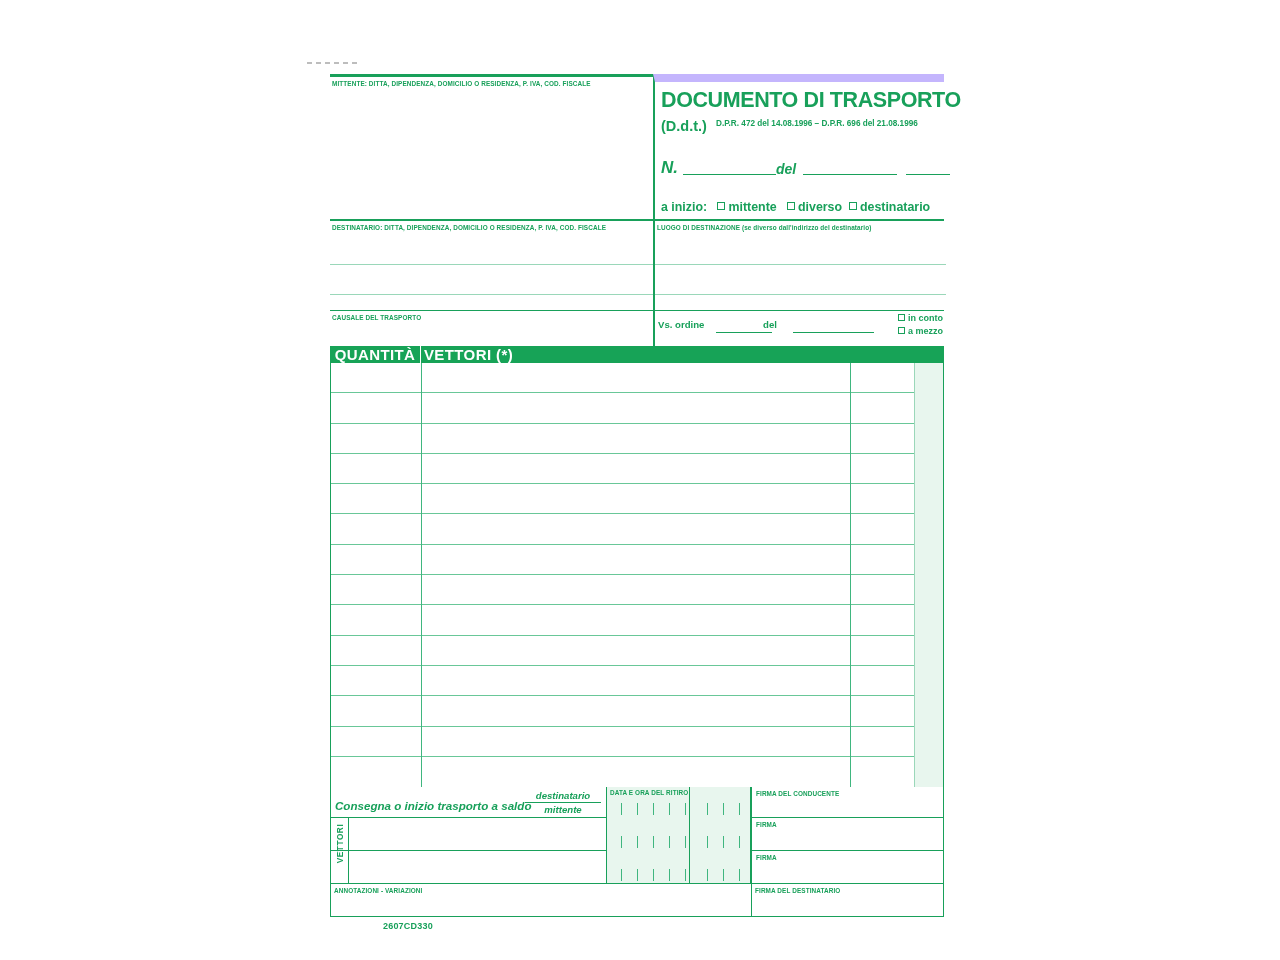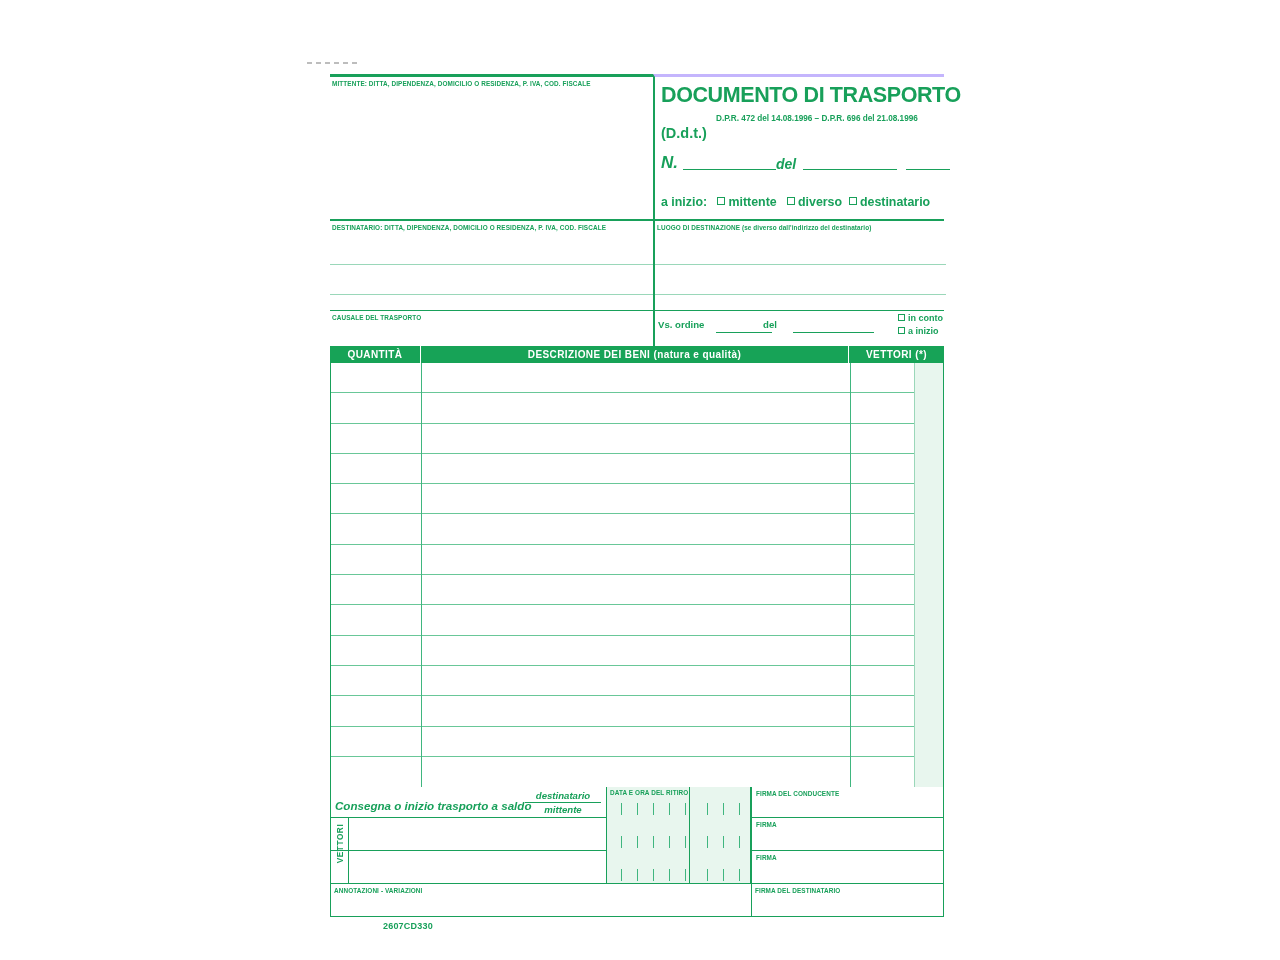--- a/index.html
+++ b/index.html
@@ -35,29 +35,29 @@
 
   
   .hdr { position:relative; height:145px; }
   .hdr .left {
     position:absolute; left:0; top:0; width:323px; height:145px;
     border-top:3px solid #18A05A;
   }
   .hdr .left .cap { position:absolute; left:2px; top:3px; }
   .hdr .right {
     position:absolute; left:323px; top:0; width:291px; height:165px;
-    border-top:3px solid #c4b5fd; border-left:2px solid #18A05A;
+    border-top:8px solid #c4b5fd; border-left:2px solid #18A05A;
   }
   .title {
     position:absolute; left:6px; top:6px;
     font-size:21.5px; font-weight:bold; letter-spacing:-0.4px;
     color:#18A05A; white-space:nowrap;
   }
   .ddt {
-    position:absolute; left:6px; top:48px;
+    position:absolute; left:6px; top:36px;
     font-size:14.5px; font-weight:bold; color:#18A05A; white-space:nowrap;
   }
   .ddtsub {
     position:absolute; left:61px; top:37px;
     font-size:8.2px; font-weight:bold; color:#18A05A; white-space:nowrap;
   }
   .numline { position:absolute; left:6px; top:76px; width:283px; height:22px; }
   .numline .n {
     position:absolute; left:0; top:0;
     font-size:17px; font-weight:bold; font-style:italic; color:#18A05A;
@@ -95,21 +95,21 @@
   .caus .cap { position:absolute; left:2px; top:3px; }
   .vsord { position:absolute; left:3px; top:8px; font-size:9.6px; font-weight:bold; color:#18A05A;}
   .contobox { position:absolute; right:1px; top:1px; font-size:9px; font-weight:bold; color:#18A05A;
               line-height:13px; text-align:left; }
   .cbx2 { display:inline-block; width:7px; height:7px; border:1.1px solid #18A05A;
           vertical-align:0px; margin-right:3px; }
 
   
   .thead { display:flex; height:17px; background:#17A357; }
   .thead > div {
-    color:#ffffff; font-size:10px; font-weight:bold; letter-spacing:.4px;
+    color:#ffffff; font-size:15px; font-weight:bold; letter-spacing:.4px;
     display:flex; align-items:center; justify-content:center;text-align:right;
   }
   .c-qta { width:91px; border-right:1.5px solid #fff; }
   .c-desc { width:428px; border-right:1.5px solid #fff; }
   .c-imp { width:95px; }
 
   .tbody { position:relative; height:424px; border-left:1px solid #18A05A;
            border-right:1px solid #18A05A; }
   .tbody .row { height:30.3px; border-bottom:1px solid #69c798; }
   .tbody .row:last-child { border-bottom:none; }
@@ -228,28 +228,27 @@
       </div>
       <div class="r">
         <div class="vsord">
           <span>Vs. ordine</span>
           <span class="uline" style="left:58px; top:13px; width:56px;"></span>
           <span style="margin-left:56px;">del</span>
           <span class="uline" style="left:135px; top:13px; width:81px;"></span>
         </div>
         <div class="contobox">
           <div><span class="cbx2"></span><span>in conto</span></div>
-          <div><span class="cbx2"></span><span>a inizio</span></div>
+          <div><span class="cbx2"></span><span>a mezzo</span></div>
         </div>
       </div>
     </div>
 
     <div class="thead">
       <div class="c-qta">QUANTITÀ</div>
-      <div class="c-desc">DESCRIZIONE  DEI  BENI  (natura  e  qualità)</div>
       <div class="c-imp">VETTORI (*)</div>
     </div>
 
     <div class="tbody" id="items-body">
       <div class="centshade"></div>
       <div class="vsplit1"></div>
       <div class="vsplit2"></div>
       <div class="vsplit3"></div>
     <div class="row"></div>
         <div class="row"></div>

